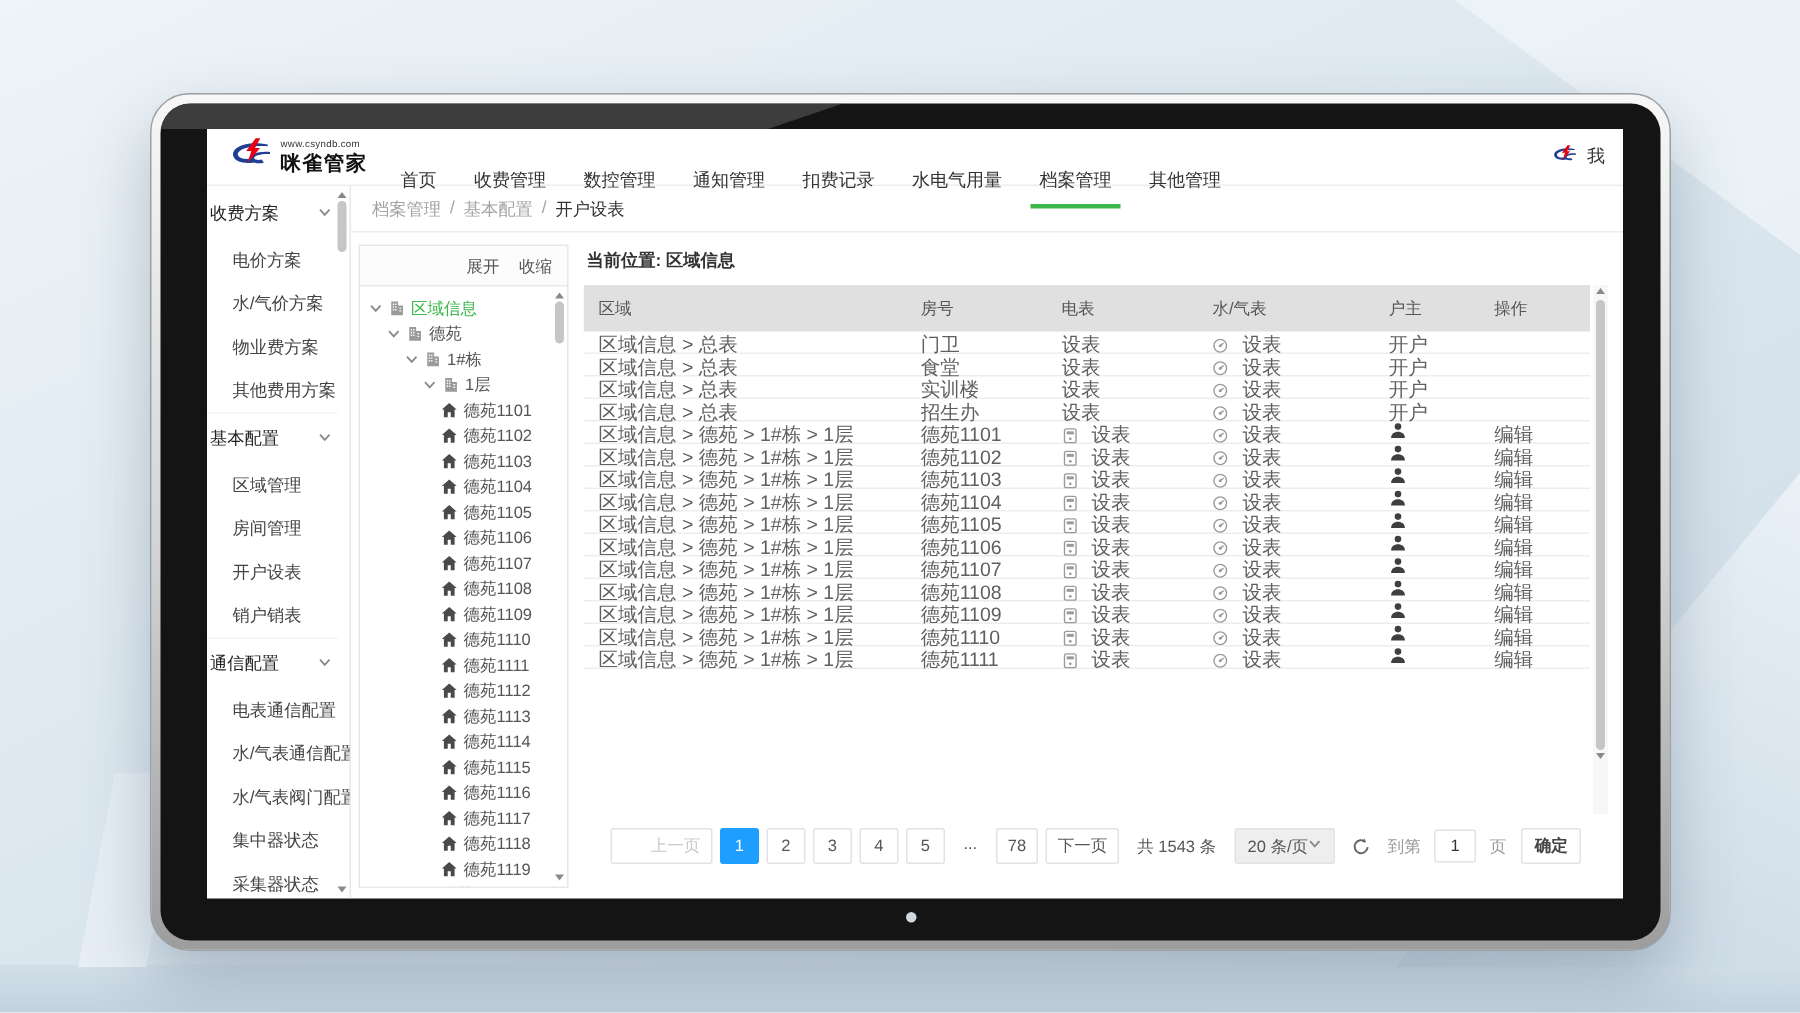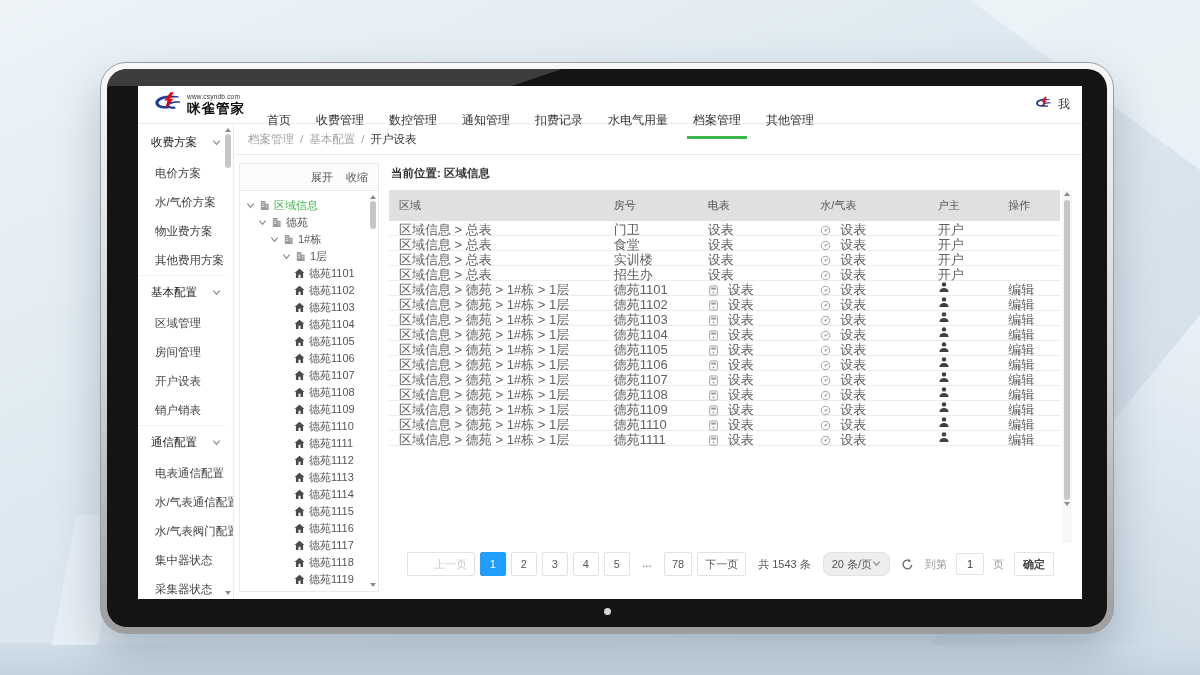--- a/index.html
+++ b/index.html
@@ -40,21 +40,21 @@
   .nav-menu{display:flex;margin-left:22px;height:100%;align-items:stretch;margin-top:32px;}
   .nav-item{font-size:12px;color:#333;margin-right:25px;display:flex;align-items:center;
     position:relative;cursor:pointer;white-space:nowrap;}
   .nav-item.active::after{content:"";position:absolute;left:-6px;right:-6px;bottom:0;height:3px;background:#3cb54a;}
   .nav-right{margin-left:auto;display:flex;align-items:center;gap:5px;font-size:12px;color:#333;}
   
   .main{flex:1;display:flex;min-height:0;}
   .sidebar{width:96px;min-width:96px;border-right:1px solid #e8e8e8;position:relative;
     overflow:hidden;box-sizing:border-box;padding:2px 8px 0 0;}
   .sb-group{display:flex;justify-content:space-between;align-items:center;
-    padding:9px 4px 9px 13px;font-size:11.5px;color:#222;cursor:pointer;border-top:1px solid #f2f2f2;}
+    padding:9px 4px 9px 2px;font-size:11.5px;color:#222;cursor:pointer;border-top:1px solid #f2f2f2;}
   .sb-group:first-child{border-top:none;}
   .sb-item{padding:7px 4px 7px 17px;font-size:11.5px;color:#444;cursor:pointer;white-space:nowrap;}
   .vscroll{position:absolute;right:1px;top:2px;bottom:2px;width:8px;display:flex;
     flex-direction:column;align-items:center;}
   .arr-up{width:0;height:0;border-left:3.5px solid transparent;border-right:3.5px solid transparent;
     border-bottom:4.5px solid #8a8a8a;margin:2px 0;}
   .arr-dn{width:0;height:0;border-left:3.5px solid transparent;border-right:3.5px solid transparent;
     border-top:4.5px solid #8a8a8a;margin:2px 0;}
   .thumb{width:6px;border-radius:3px;background:#c6c6c6;}
   .vscroll .spacer{flex:1;}
@@ -81,38 +81,38 @@
   .location{font-size:11.5px;color:#333;margin:3px 0 9px 2px;font-weight:bold;}
   .table-wrap{position:relative;height:353px;overflow:hidden;padding-right:12px;}
   .table-header{display:flex;background:#e0e0e0;height:31px;align-items:center;
     font-size:11px;color:#555;}
   .trow{display:flex;align-items:flex-start;height:15px;border-bottom:1px solid #ededed;
     font-size:13px;color:#5f5f5f;box-sizing:border-box;}
   .th,.td{white-space:nowrap;overflow:hidden;display:flex;align-items:center;box-sizing:border-box;}
   .c0{width:33.5%;padding-left:10px;}
   .c1{width:14%;}
   .c2{width:15%;}
-  .c3{width:17.5%;margin-left:12px;}
+  .c3{width:17.5%;}
   .c4{width:10.5%;}
   .c5{flex:1;}
   .mi{display:flex;margin-right:9px;}
   .lnk{cursor:pointer;}
   .table-scroll{position:absolute;right:0;top:0;bottom:0;width:10px;background:#f7f7f7;
     display:flex;flex-direction:column;align-items:center;}
   .table-scroll .thumb{flex:0 0 300px;margin-top:2px;}
   
   .pager{height:42px;min-height:42px;display:flex;align-items:center;justify-content:center;
     gap:5px;font-size:11px;color:#555;}
   .page-btn{min-width:10px;padding:0 7px;height:22px;line-height:22px;border:1px solid #e2e2e2;
     border-radius:2px;text-align:center;background:#fff;cursor:pointer;white-space:nowrap;}
   .page-btn.disabled{color:#c9c9c9;cursor:default;padding-left:26px;}
   .page-btn.active{background:#1e9fff;border-color:#1e9fff;color:#fff;}
   .page-btn.dots{border:none;}
   .pg-total{margin:0 7px;white-space:nowrap;}
-  .size-select{background:#eee;border:1px solid #e2e2e2;border-radius:8px;height:22px;
+  .size-select{background:#eee;border:1px solid #e2e2e2;border-radius:2px;height:22px;
     display:flex;align-items:center;padding:0 8px;cursor:pointer;white-space:nowrap;}
   .refresh{display:flex;margin:0 6px;cursor:pointer;}
   .goto-input{width:26px;height:20px;border:1px solid #e2e2e2;border-radius:2px;text-align:center;
     font-size:11px;color:#333;margin:0 4px;padding:0;}
   .confirm-btn{border:1px solid #e2e2e2;border-radius:2px;height:22px;line-height:22px;
     padding:0 8px;margin-left:5px;background:#fff;cursor:pointer;font-weight:bold;color:#444;}
 </style>
 </head>
 <body>
 

